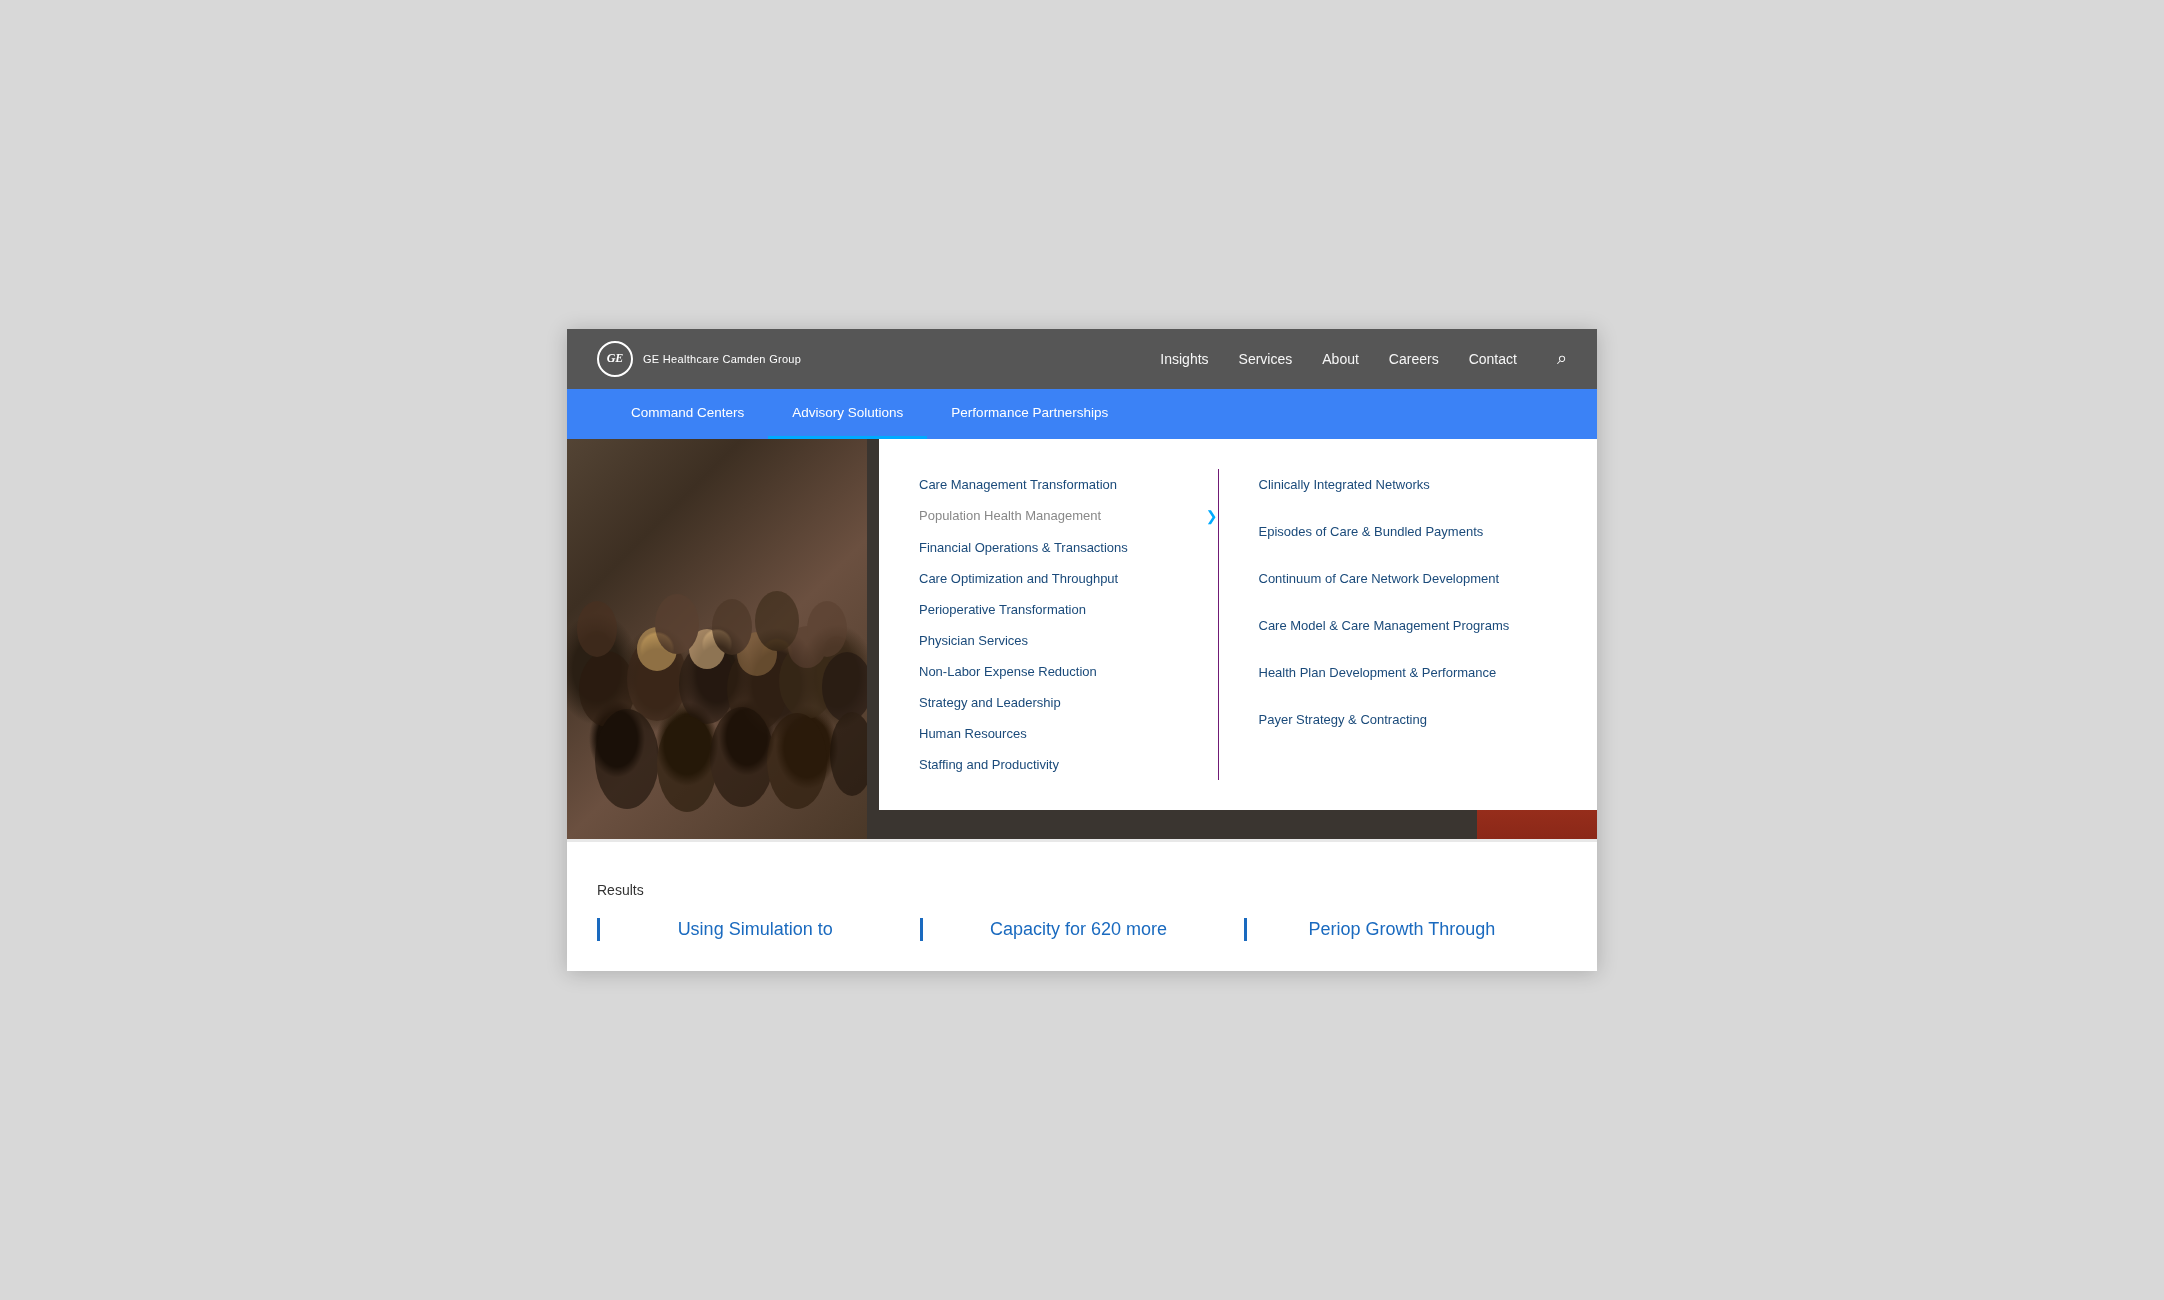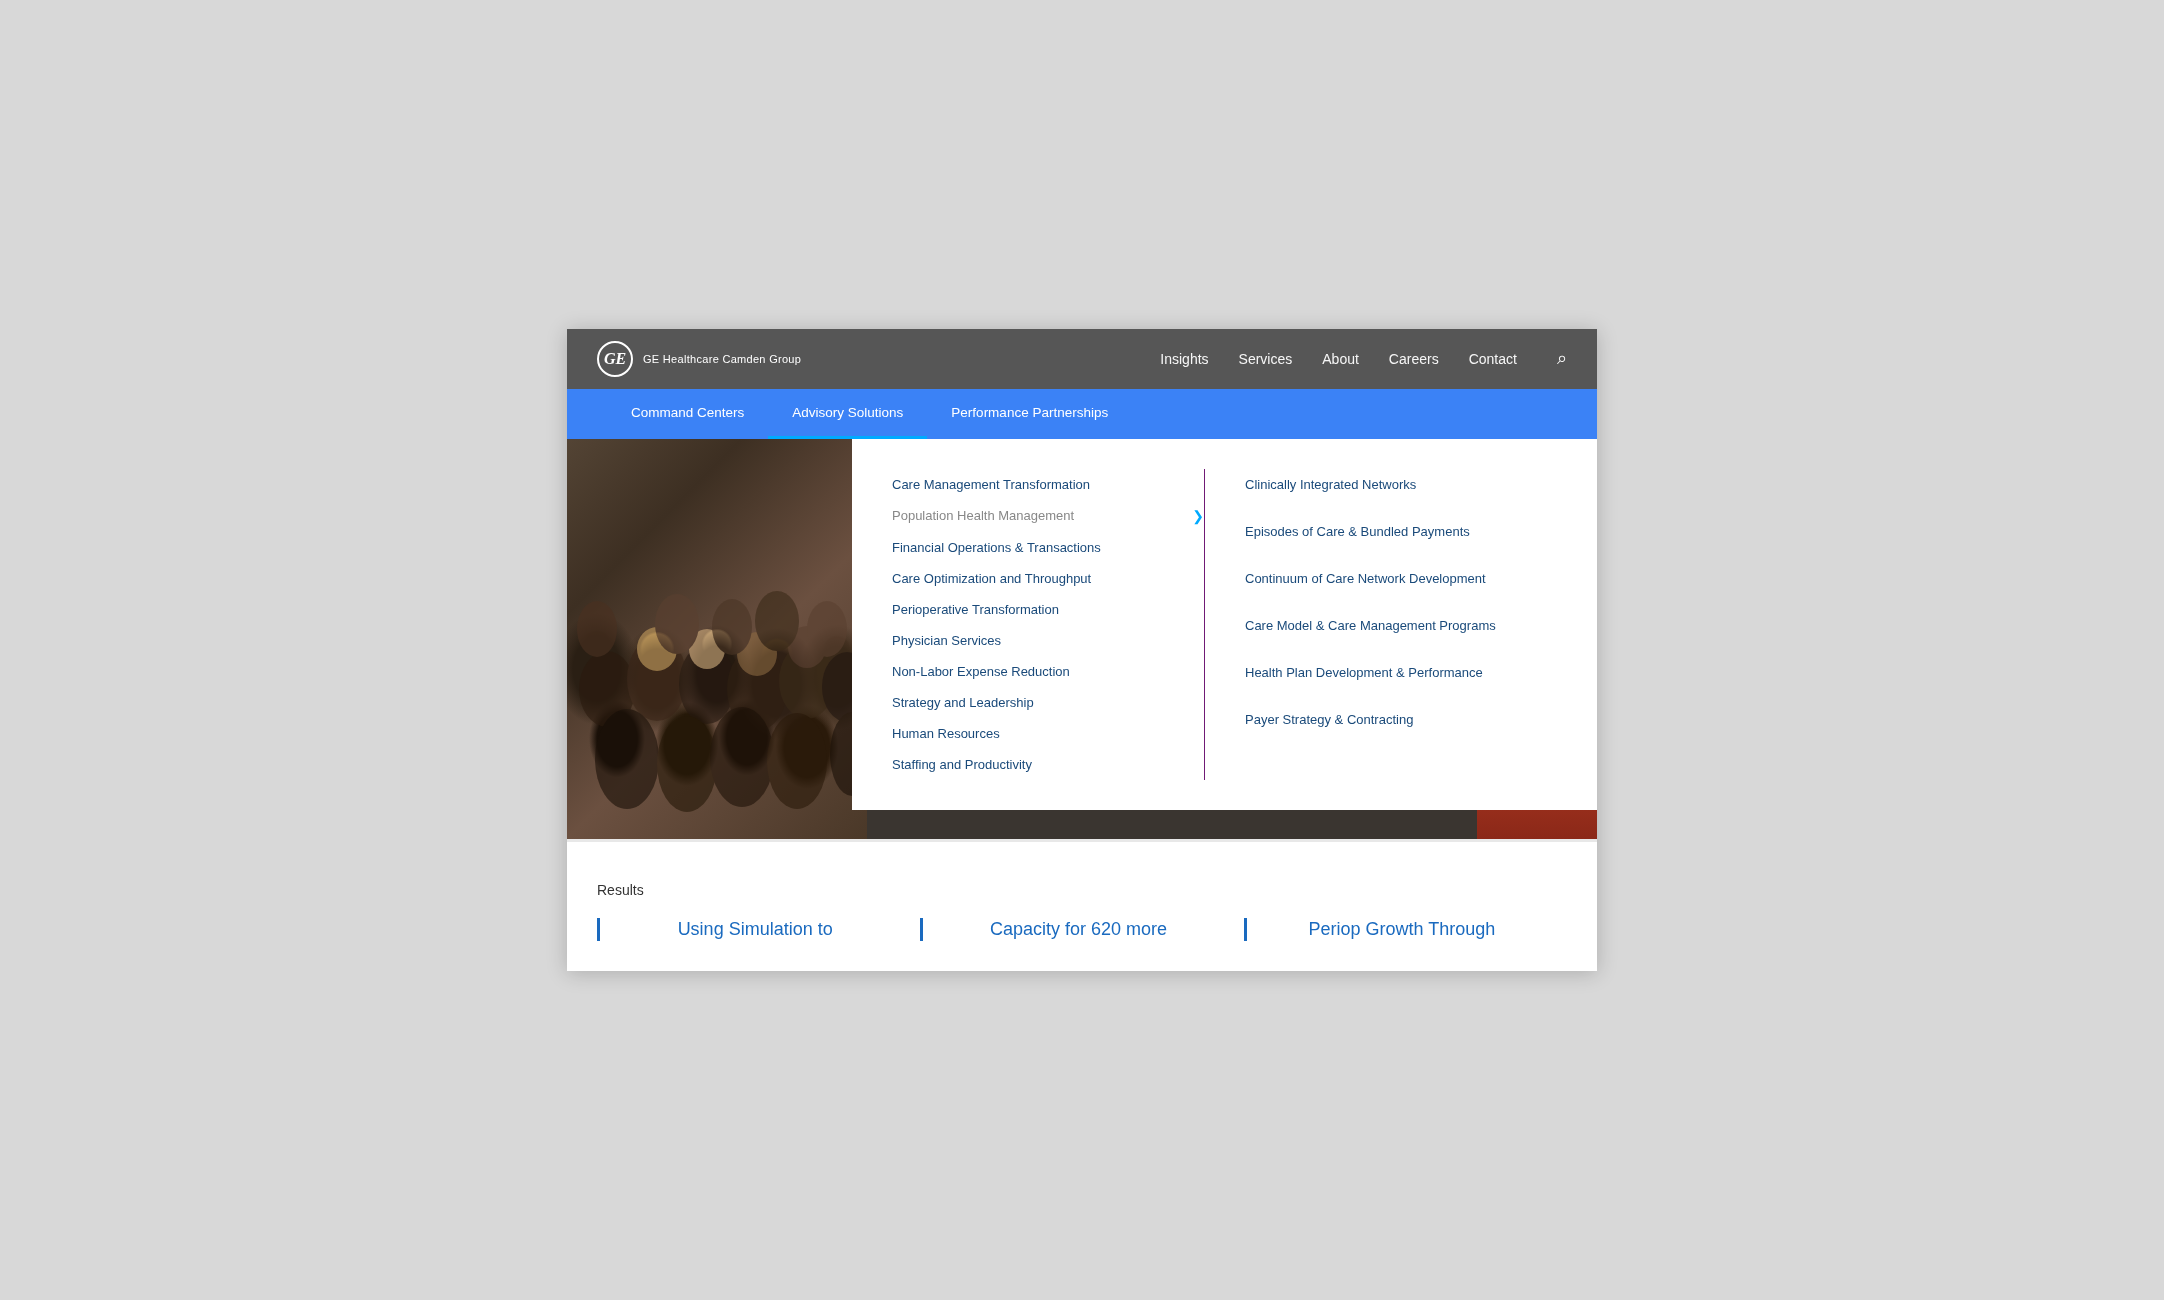--- a/index.html
+++ b/index.html
@@ -168,21 +168,21 @@
     }
 
     .services-nav-item.active {
       border-bottom: 3px solid #00aaff;
     }
 
     
     .dropdown-panel {
       position: absolute;
       top: 50px;
-      left: 285px;
+      left: 312px;
       right: 0;
       background: #fff;
       z-index: 20;
       display: flex;
       min-height: 320px;
       padding: 30px 40px;
       gap: 0;
     }
 
     .dropdown-col {
@@ -256,21 +256,21 @@
     }
   </style>
 </head>
 <body>
 
 <div class="page-wrapper">
 
   <header class="site-header">
     <div class="logo-area">
       <div class="ge-logo">
-        <span style="font-family: serif; font-style: italic; font-size: 16px;">GE</span>
+        <span style="font-family: serif; font-style: italic; font-size: 12px;">GE</span>
       </div>
       <span class="logo-text">GE Healthcare Camden Group</span>
     </div>
     <nav class="main-nav">
       <a class="nav-item">Insights</a>
       <a class="nav-item">Services</a>
       <a class="nav-item">About</a>
       <a class="nav-item">Careers</a>
       <a class="nav-item">Contact</a>
       <span class="search-icon-btn">⌕</span>

